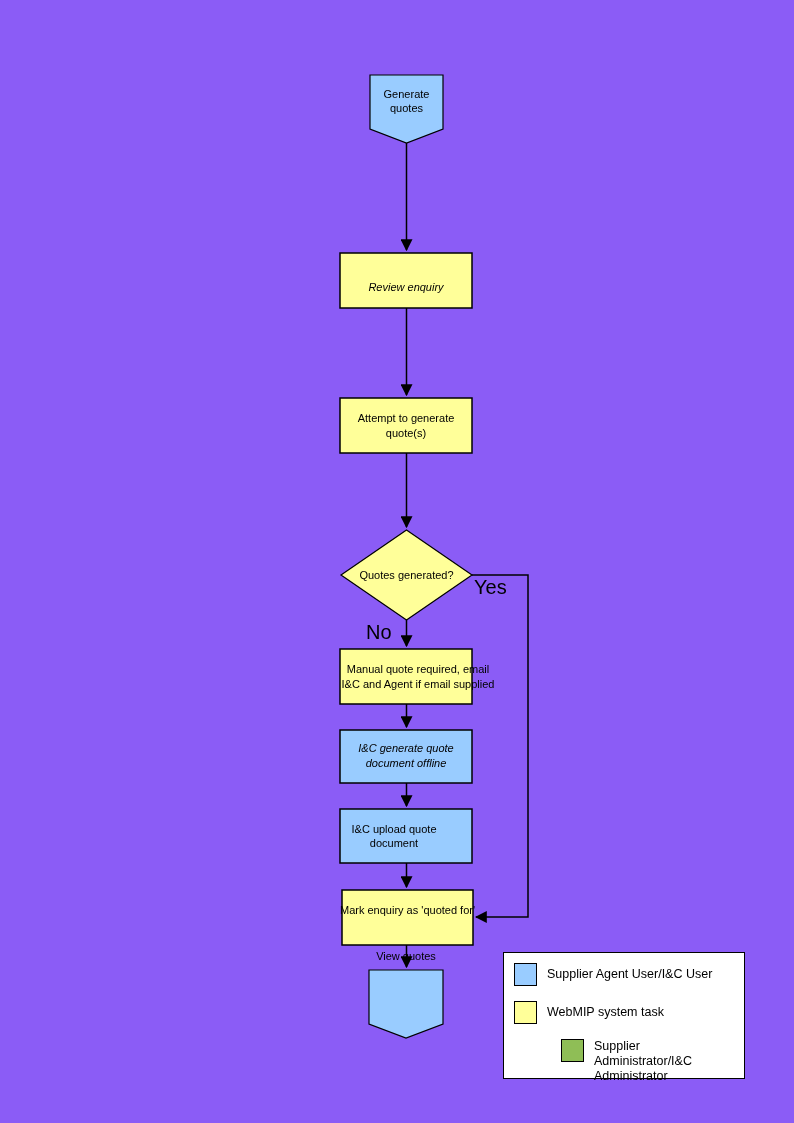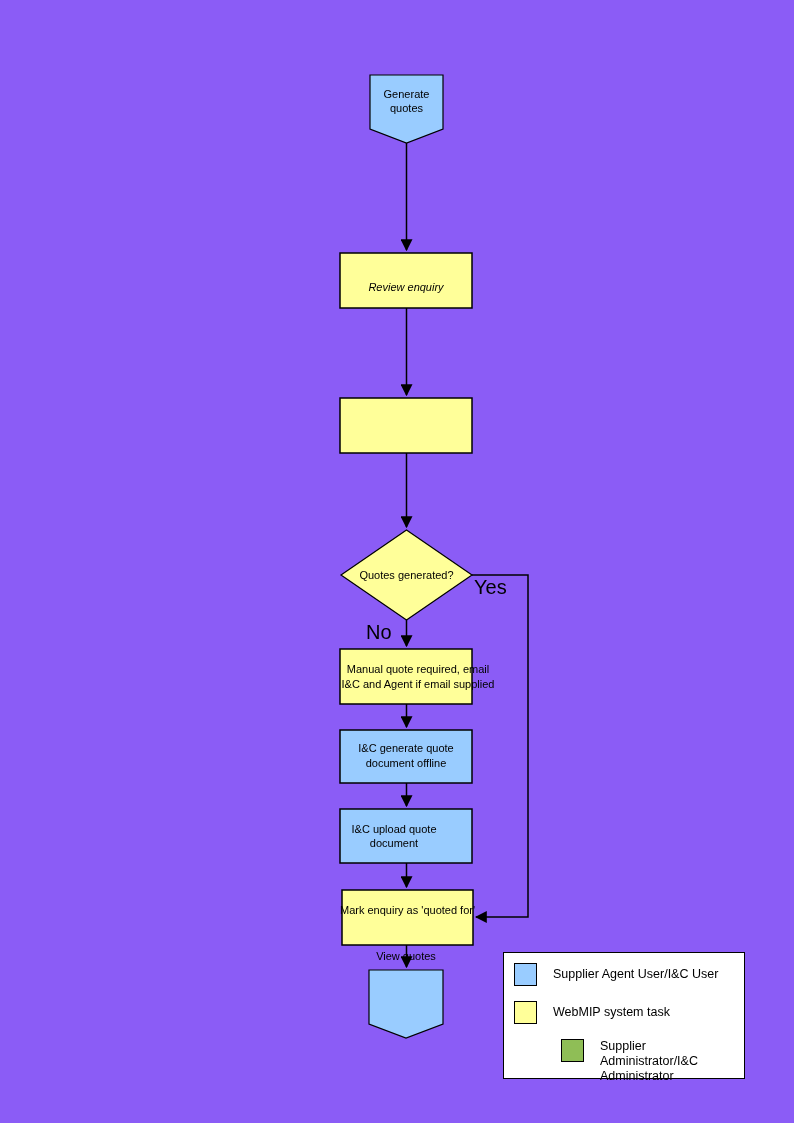--- a/index.html
+++ b/index.html
@@ -39,21 +39,21 @@
   }
   .legend-row { display:flex; align-items:center; margin-bottom:15px; }
   .legend-row.top-align { align-items:flex-start; margin-bottom:0;padding-left:47px; }
   .legend-swatch {
     width:23px; height:23px;
     border:1px solid #000;
     box-sizing:border-box;
     flex:0 0 auto;
   }
   .legend-label {
-    margin-left:16px;
+    margin-left:10px;
     font-size:12.5px; line-height:15px;
   }
 </style>
 </head>
 <body>
 
 <div id="page">
 
   <svg id="flow-svg" viewBox="0 0 794 1123" xmlns="http://www.w3.org/2000/svg">
     <defs>
@@ -80,26 +80,27 @@
     <line x1="406.5" y1="704" x2="406.5" y2="727" stroke="#000" stroke-width="1.5" marker-end="url(#arrow)"></line>
     <line x1="406.5" y1="783" x2="406.5" y2="806" stroke="#000" stroke-width="1.5" marker-end="url(#arrow)"></line>
     <line x1="406.5" y1="863" x2="406.5" y2="887" stroke="#000" stroke-width="1.5" marker-end="url(#arrow)"></line>
     <line x1="406.5" y1="945" x2="406.5" y2="967" stroke="#000" stroke-width="1.5" marker-end="url(#arrow)"></line>
   </svg>
 
   <div class="node-label" style="left:370px; top:75px; width:73px; height:52px;">Generate quotes</div>
 
   <div class="node-label" style="left:340px; top:260px; width:132px; height:55px;font-style:italic;">Review enquiry</div>
 
+  <div class="node-label" style="left:340px; top:398px; width:132px; height:55px;">Attempt to generate quote(s)</div>
 
   <div class="node-label" style="left:356px; top:530px; width:101px; height:90px;">Quotes generated?</div>
 
   <div class="node-label" style="left:341px; top:649px; width:154px; height:55px;">Manual quote required, email I&amp;C and Agent if email supplied</div>
 
-  <div class="node-label" style="left:340px; top:730px; width:132px; height:51px;">I&amp;C generate quote document offline</div>
+  <div class="node-label" style="left:340px; top:730px; width:132px; height:51px;font-style:italic;">I&amp;C generate quote document offline</div>
 
   <div class="node-label" style="left:340px; top:809px; width:108px; height:54px;">I&amp;C upload quote document</div>
 
   <div class="node-label nowrap" style="left:342px; top:890px; width:131px; height:41px;">Mark enquiry as 'quoted for'</div>
 
   <div class="node-label" style="left:369px; top:930px; width:74px; height:52px;">View quotes</div>
 
   <div class="branch-label" style="left:474px; top:577px;">Yes</div>
   <div class="branch-label" style="left:366px; top:622px;">No</div>
 

